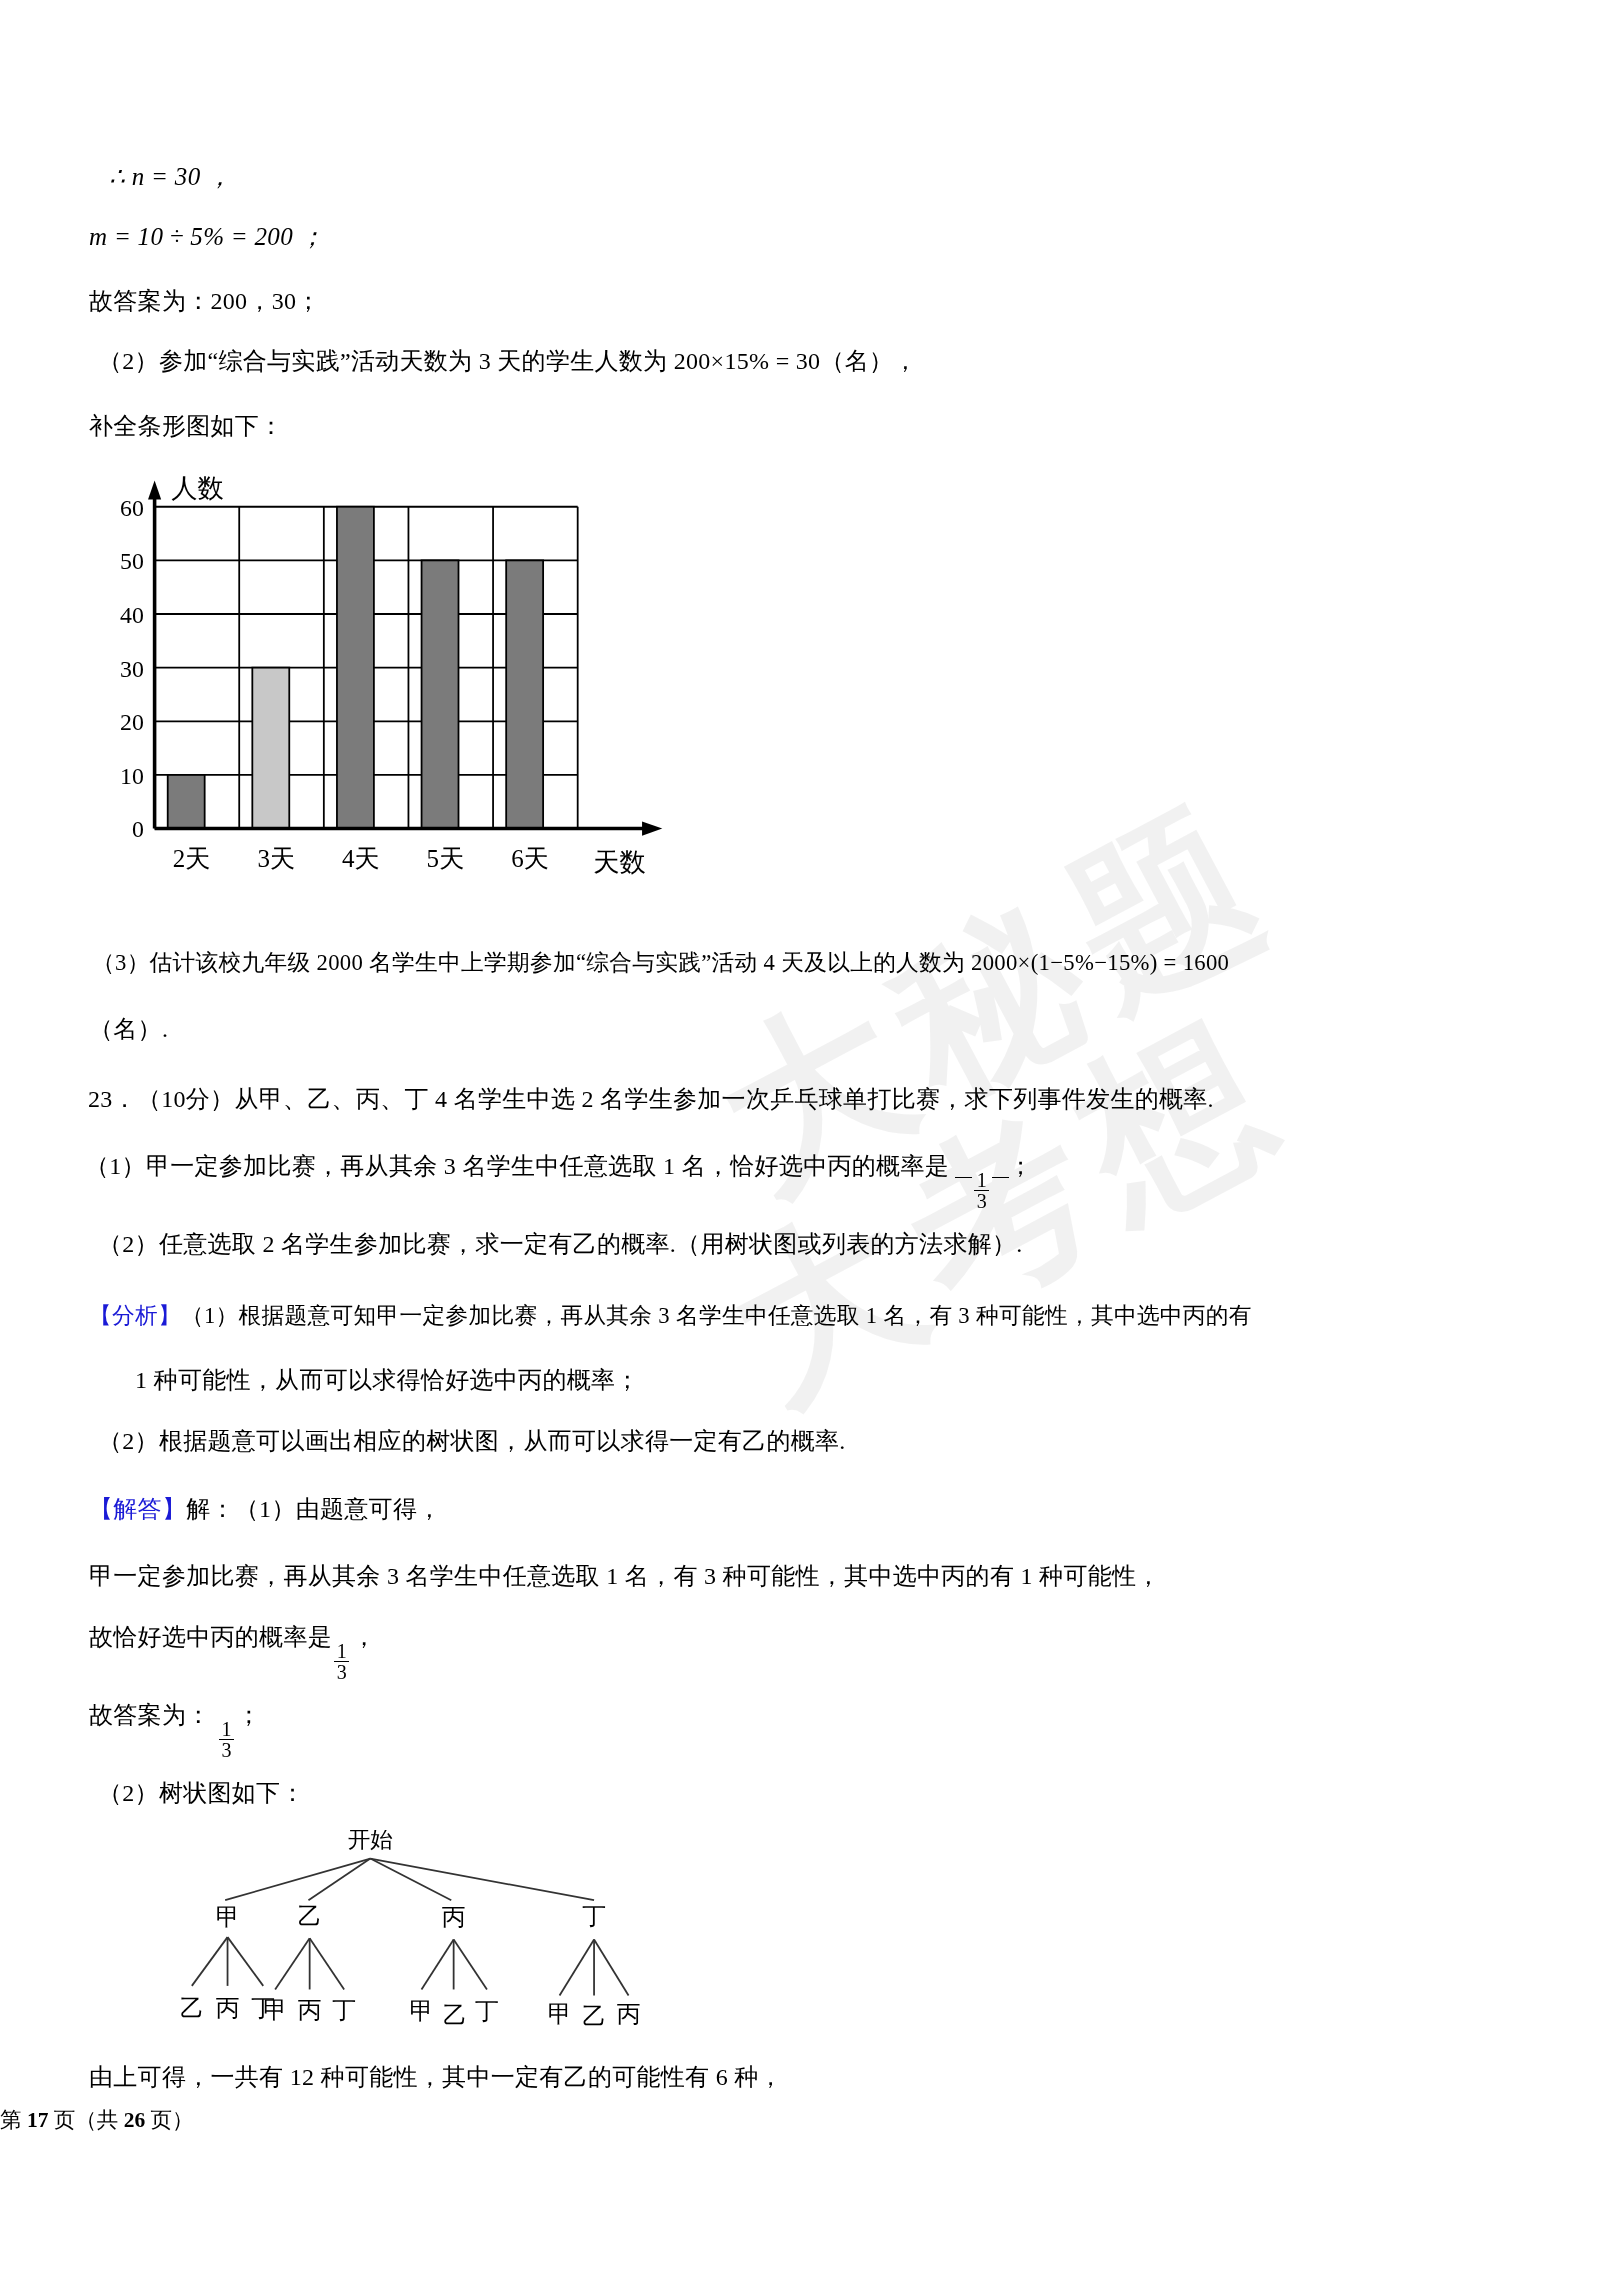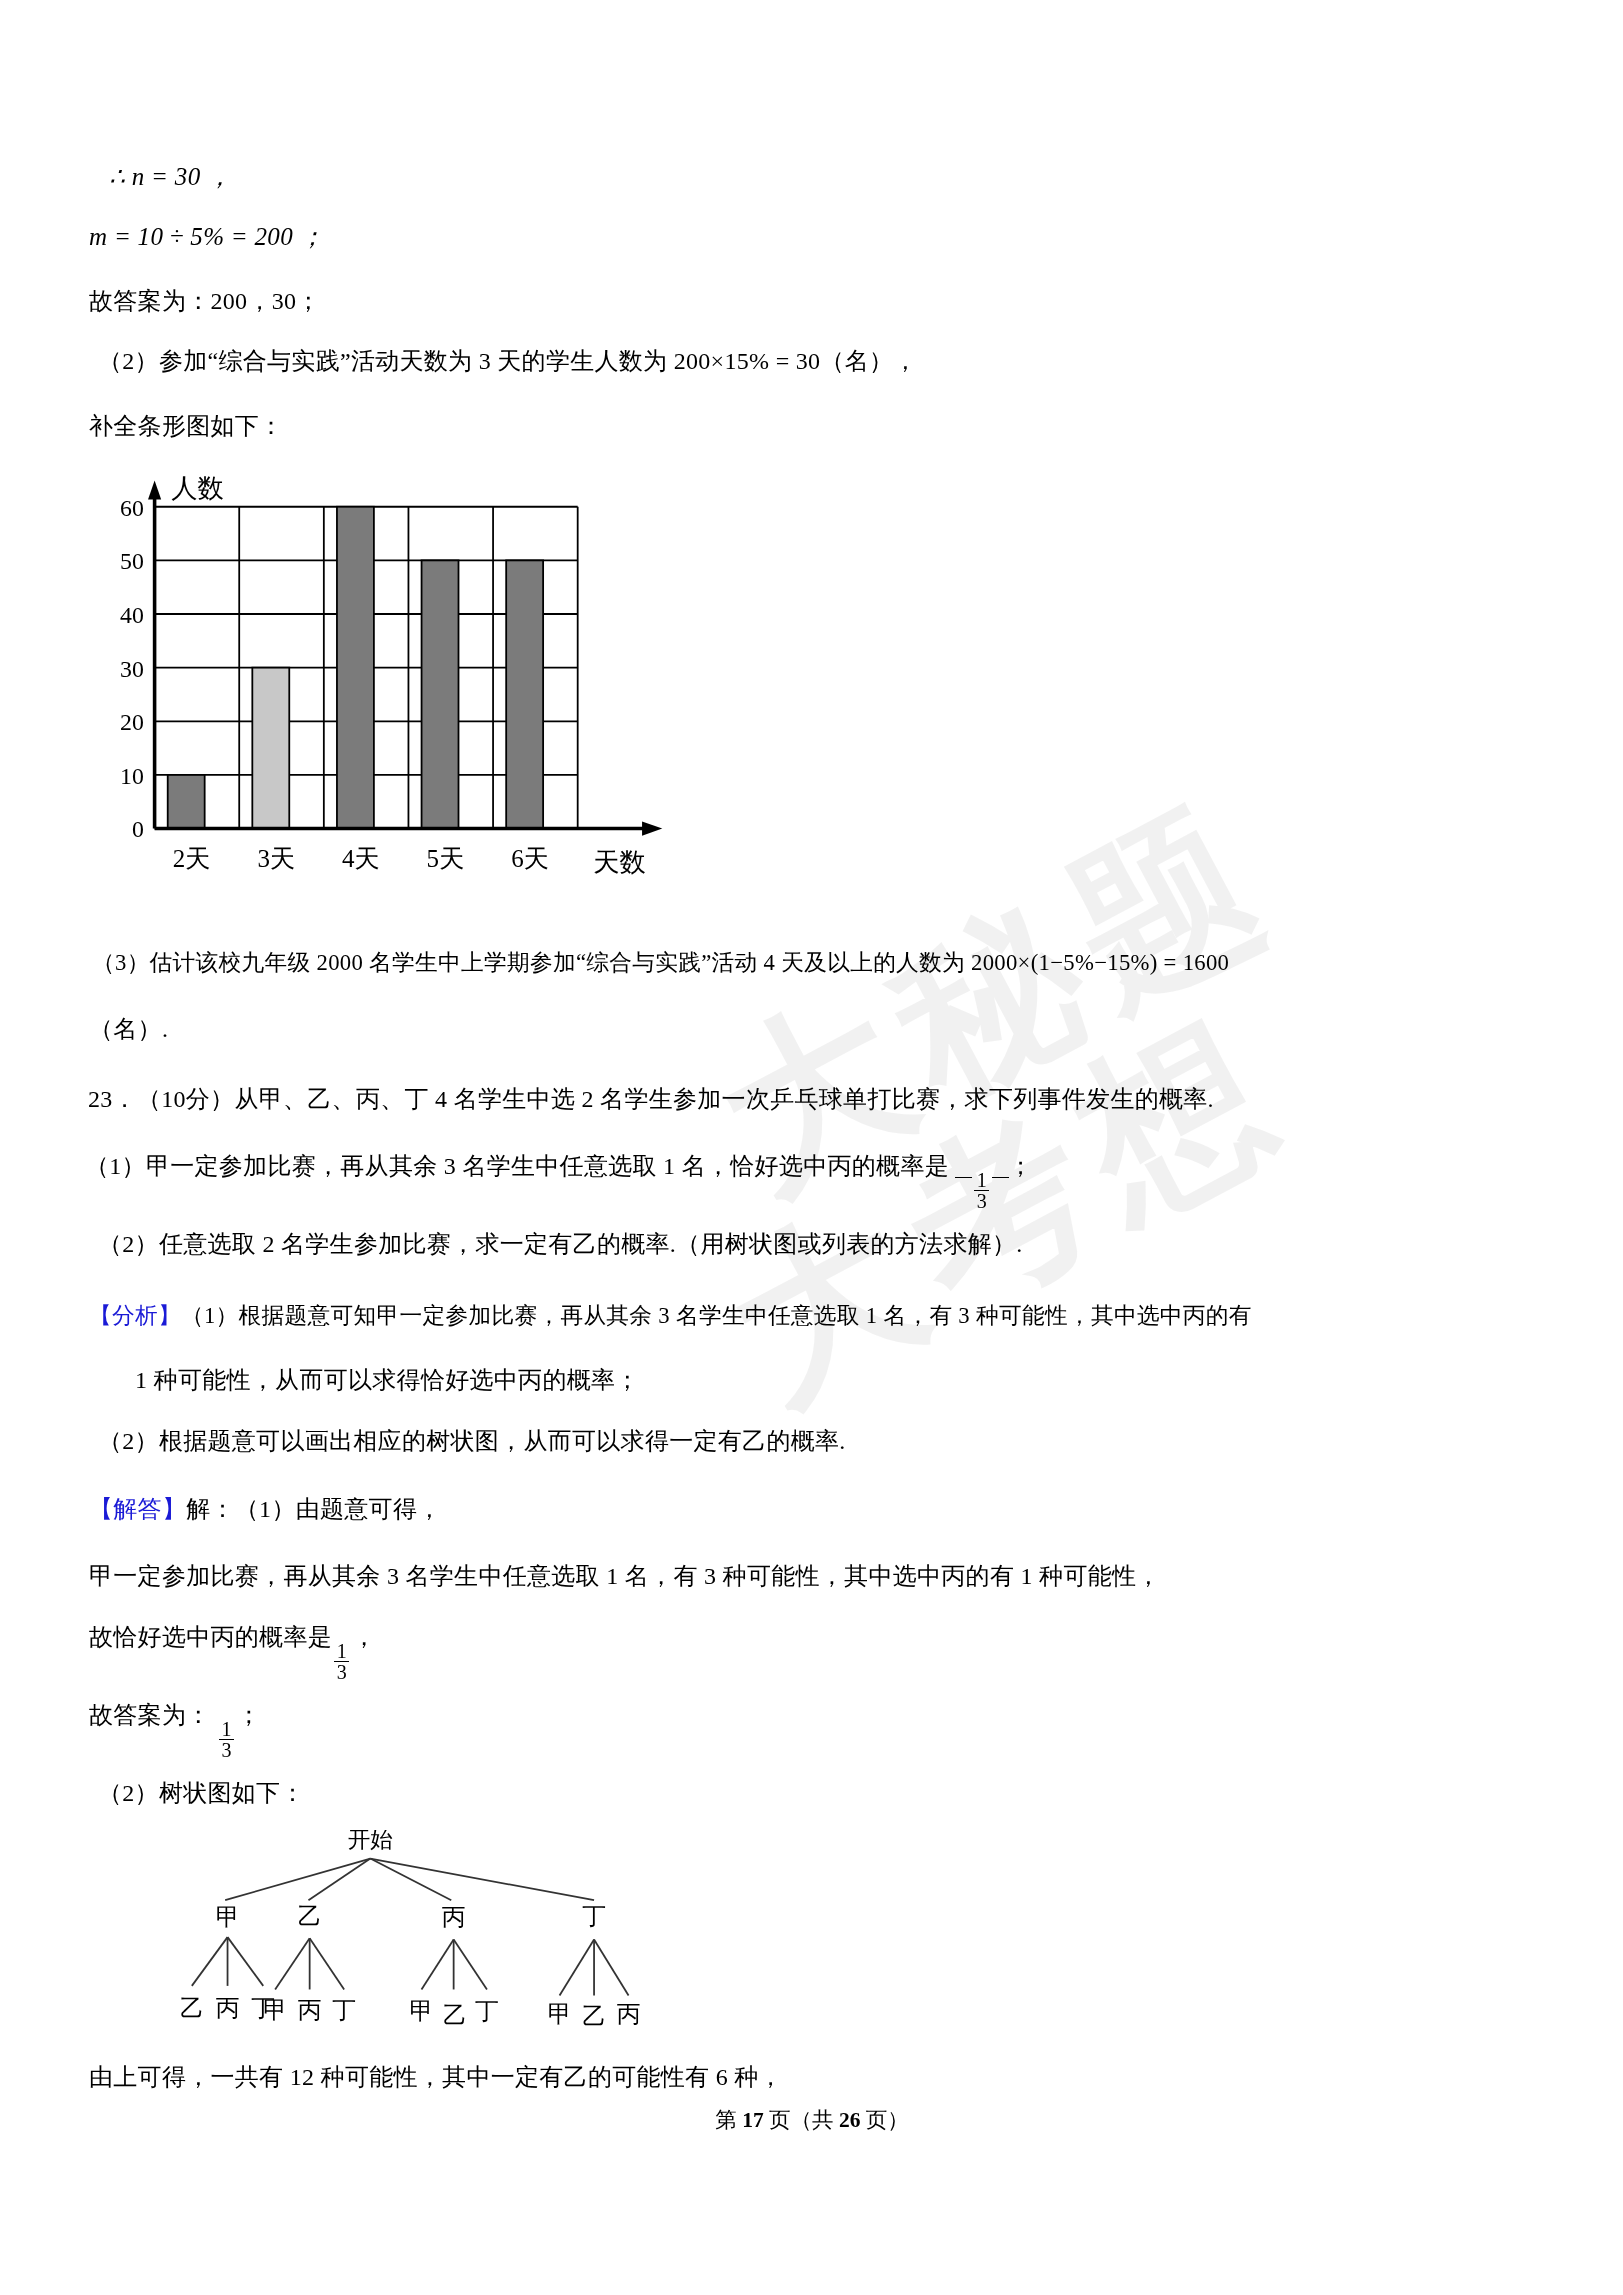--- a/index.html
+++ b/index.html
@@ -52,21 +52,21 @@
   
   #bar-chart{position:absolute;left:89px;top:471px;width:596px;height:435px;}
   .chart-svg{position:absolute;left:0;top:0;}
 
   
   #tree-diagram{position:absolute;left:89px;top:1830px;width:596px;height:238px;}
 
   
   .footer{
     position:absolute;left:0;right:0;top:2105px;
-    text-align:center;font-size:21.5px;
+    font-size:21.5px;
   }
   .footer b{font-weight:700;}
 </style>
 </head>
 <body>
 
 <div class="page">
 
   <div class="watermark">
     <span class="wm-l1">大秘题</span>

